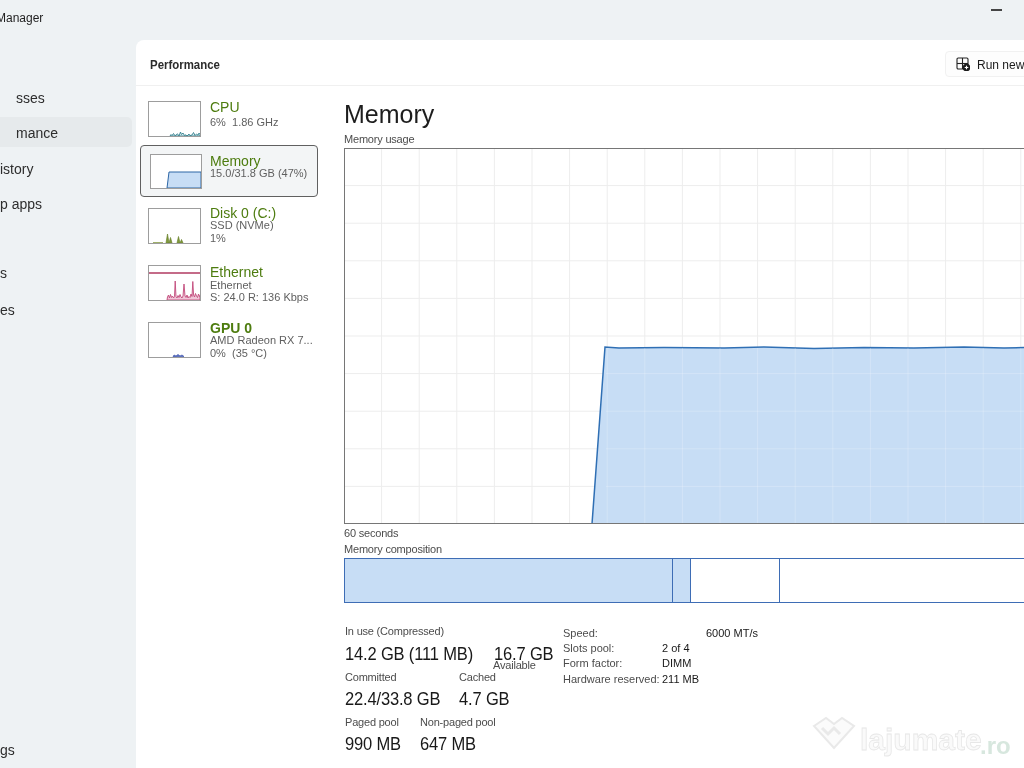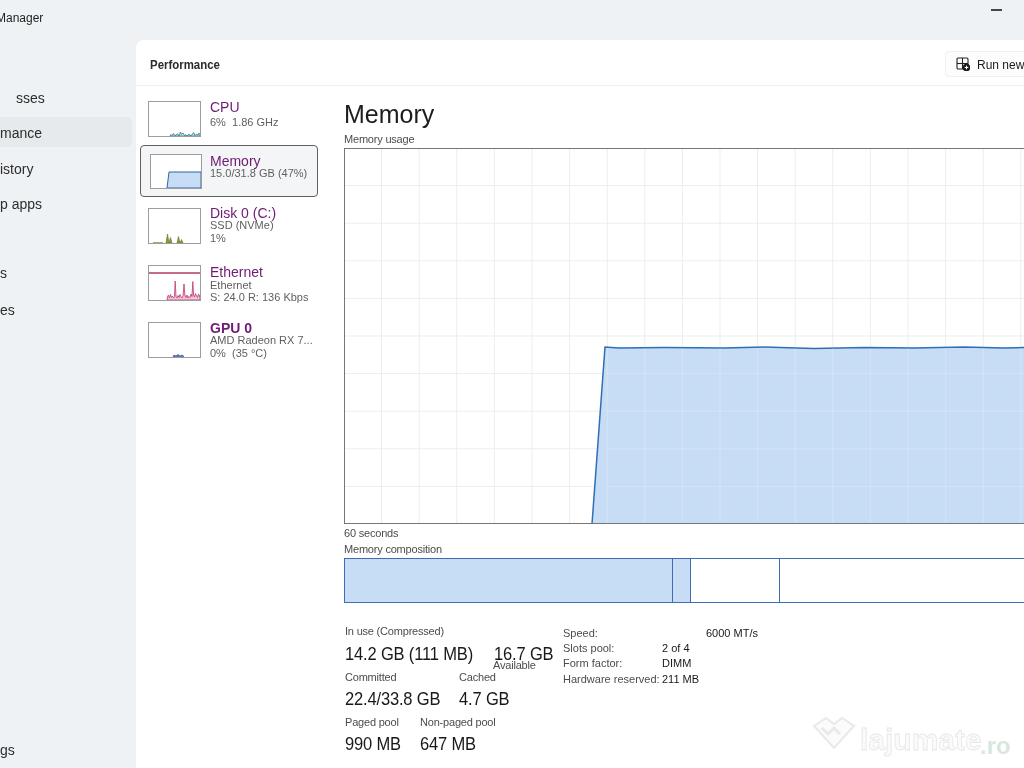--- a/index.html
+++ b/index.html
@@ -1,36 +1,36 @@
 <!DOCTYPE html>
 <html><head>
 <meta charset="utf-8">
 <style>
   * { margin:0; padding:0; box-sizing:border-box; }
   html,body { width:1024px; height:768px; overflow:hidden; }
   body { font-family:"Liberation Sans", sans-serif; background:#eef2f4; position:relative; }
   .abs { position:absolute; }
   .navtxt { font-size:14px; color:#2d2d2d; white-space:nowrap; }
-  .tile-title { font-size:14px; color:#701a75; white-space:nowrap; }
+  .tile-title { font-size:14px; color:#4d7c0f; white-space:nowrap; }
   .tile-sub { font-size:11px; color:#5f5f5f; white-space:nowrap; }
   .lbl { font-size:11px; color:#4c4c4c; white-space:nowrap; letter-spacing:-0.2px; }
   .val { font-size:19px; color:#191919; white-space:nowrap; transform:scaleX(0.87); transform-origin:0 0; letter-spacing:-0.2px; }
   .dlbl { font-size:11px; color:#4c4c4c; white-space:nowrap; }
   .dval { font-size:11px; color:#191919; white-space:nowrap; }
   .gbox { background:#fff; border:1px solid #9d9d9d; }
 </style>
 </head>
 <body>
 
 <div class="abs" style="left:-4px; top:11px; font-size:12px; color:#1f1f1f;">Manager</div>
 <div class="abs" style="left:991px; top:9px; width:11px; height:2px; background:#454545;"></div>
 
 <div class="abs" style="left:-10px; top:117px; width:142px; height:30px; background:#e6eaec; border-radius:5px;"></div>
 <div class="abs navtxt" style="left:16px; top:90px;">sses</div>
-<div class="abs navtxt" style="left:0px; top:125px;">mance</div>
+<div class="abs navtxt" style="left:16px; top:125px;">mance</div>
 <div class="abs navtxt" style="left:0px; top:161px;">istory</div>
 <div class="abs navtxt" style="left:0px; top:196px;">p apps</div>
 <div class="abs navtxt" style="left:0px; top:265px;">s</div>
 <div class="abs navtxt" style="left:0px; top:302px;">es</div>
 <div class="abs navtxt" style="left:0px; top:742px;">gs</div>
 
 <div class="abs" style="left:136px; top:40px; width:888px; height:728px; background:#fff; border-top-left-radius:8px;"></div>
 
 <div class="abs" style="left:150px; top:57px; font-size:13px; font-weight:bold; color:#2b2b2b; transform:scaleX(0.88); transform-origin:0 0;">Performance</div>
 <div class="abs" style="left:136px; top:85px; width:888px; height:1px; background:#f0f0f0;"></div>

